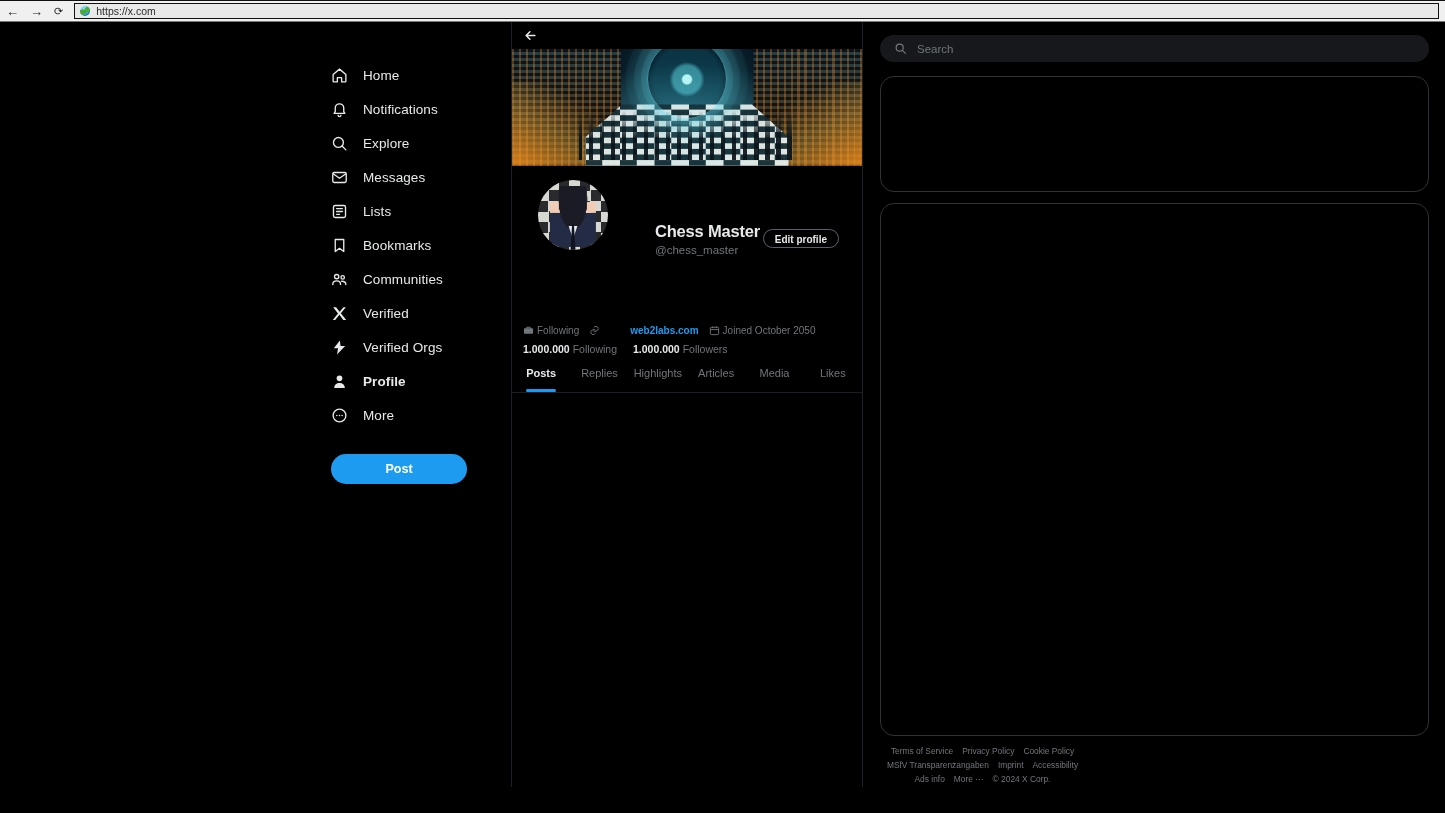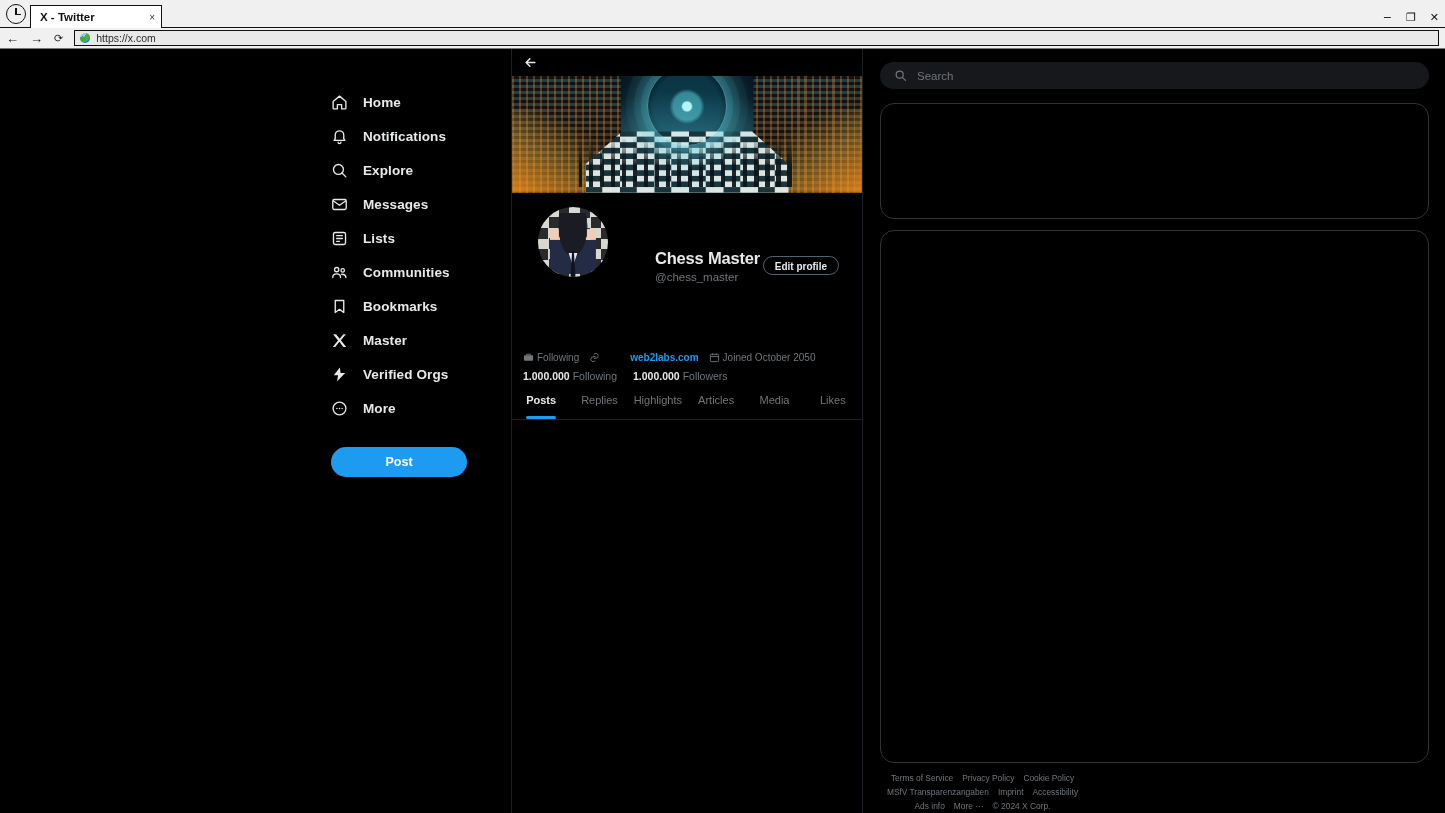--- a/index.html
+++ b/index.html
@@ -71,21 +71,21 @@
   .page { display: flex; height: 765px; background: #000; }
 
   
   .leftnav { width: 512px; background: #000; border-right: 1px solid #1c1f23;
     display: flex; flex-direction: column; align-items: flex-end; padding-top: 36px; }
   .nav-inner { width: 160px; margin-right: 20px; }
   .nav-item {
     display: flex; align-items: center; gap: 15px;
     height: 34px; color: #e7e9ea; font-size: 13.5px; cursor: pointer;
   }
-  .nav-item .label { letter-spacing: .1px; font-weight: bold; }
+  .nav-item .label { letter-spacing: .1px; }
   .nav-item.active .label { font-weight: 700; }
   .nav-ico { width: 17px; height: 17px; display: block; flex: none; color: #e7e9ea; }
   .post-btn {
     margin-top: 22px; width: 136px; height: 30px; border-radius: 999px;
     background: #1d9bf0; color: #fff; font-size: 12.5px; font-weight: 700;
     display: flex; align-items: center; justify-content: center;
     border: none; cursor: pointer; font-family: "Liberation Sans", sans-serif;
   }
 
   
@@ -228,32 +228,20 @@
   .panel-2 { margin-top: 11px; height: 533px; }
 
   .footer { margin-top: 10px; display: flex; flex-wrap: wrap; gap: 4px 9px; max-width: 205px; justify-content: center; }
   .footer a, .footer span { font-size: 8.4px; color: #71767b; text-decoration: none; cursor: pointer; }
   .footer .copy { cursor: default; }
 </style>
 </head>
 <body>
 
 <div class="browser-chrome">
-  <div class="titlebar">
-    <div class="app-logo"></div>
-    <div class="tab">
-      <span class="tab-title">X - Twitter</span>
-      <span class="tab-close">×</span>
-    </div>
-    <div class="win-controls">
-      <span class="win-btn">−</span>
-      <span class="win-btn">❐</span>
-      <span class="win-btn">✕</span>
-    </div>
-  </div>
   <div class="toolbar">
     <span class="nav-btn">←</span>
     <span class="nav-btn">→</span>
     <span class="nav-btn reload">⟳</span>
     <div class="urlbar">
       <span class="favicon"></span>
       <span class="url-text">https://x.com</span>
     </div>
   </div>
 </div>
@@ -302,51 +290,60 @@
             <svg class="nav-ico" viewBox="0 0 24 24" fill="none" stroke="currentColor" stroke-width="1.9" stroke-linecap="round" stroke-linejoin="round">
               <rect x="3.5" y="3.5" width="17" height="17" rx="2.5"></rect>
               <path d="M8 8h8M8 12h8M8 16h4"></path>
             </svg>
           </span>
     <span class="label">Lists</span>
   </div>
   <div class="nav-item">
     <span>
             <svg class="nav-ico" viewBox="0 0 24 24" fill="none" stroke="currentColor" stroke-width="1.9" stroke-linecap="round" stroke-linejoin="round">
+              <path d="M6 3.5h12v17l-6-4.5-6 4.5z"></path>
+            </svg>
+          </span>
+    <span class="label">Bookmarks</span>
+  </div>
+  <div class="nav-item">
+    <span>
+            <svg class="nav-ico" viewBox="0 0 24 24" fill="none" stroke="currentColor" stroke-width="1.9" stroke-linecap="round" stroke-linejoin="round">
               <circle cx="8" cy="8" r="3"></circle>
               <circle cx="16.5" cy="9" r="2.4"></circle>
               <path d="M2.5 19c0-3 2.5-5 5.5-5s5.5 2 5.5 5"></path>
               <path d="M15 14.5c3 0 6 1.6 6 4.5"></path>
             </svg>
           </span>
     <span class="label">Communities</span>
   </div>
   <div class="nav-item">
     <span>
-            <svg class="nav-ico" viewBox="0 0 24 24" fill="none" stroke="currentColor" stroke-width="1.9" stroke-linecap="round" stroke-linejoin="round">
-              <path d="M6 3.5h12v17l-6-4.5-6 4.5z"></path>
-            </svg>
-          </span>
-    <span class="label">Bookmarks</span>
-  </div>
-  <div class="nav-item">
-    <span>
             <svg class="nav-ico" viewBox="0 0 24 24" fill="currentColor">
               <path d="M3 3h4.2l5 6.6L17.6 3H21l-7.1 8.6L21.5 21h-4.2l-5.4-7.1L5.9 21H2.5l7.4-9z"></path>
             </svg>
           </span>
-    <span class="label">Master</span>
+    <span class="label">Verified</span>
   </div>
   <div class="nav-item">
     <span>
             <svg class="nav-ico" viewBox="0 0 24 24" fill="currentColor">
               <path d="M12.5 2 4 13h6l-1.5 9L20 10h-6.5z"></path>
             </svg>
           </span>
     <span class="label">Verified Orgs</span>
+  </div>
+  <div class="nav-item active">
+    <span>
+            <svg class="nav-ico" viewBox="0 0 24 24" fill="currentColor">
+              <circle cx="12" cy="7.5" r="4"></circle>
+              <path d="M4.5 21c0-4.2 3.4-7 7.5-7s7.5 2.8 7.5 7z"></path>
+            </svg>
+          </span>
+    <span class="label">Profile</span>
   </div>
   <div class="nav-item">
     <span>
             <svg class="nav-ico" viewBox="0 0 24 24" fill="none" stroke="currentColor" stroke-width="1.9" stroke-linecap="round" stroke-linejoin="round">
               <circle cx="12" cy="12" r="9"></circle>
               <circle cx="8.3" cy="12" r="1.1" fill="currentColor" stroke="none"></circle>
               <circle cx="12" cy="12" r="1.1" fill="currentColor" stroke="none"></circle>
               <circle cx="15.7" cy="12" r="1.1" fill="currentColor" stroke="none"></circle>
             </svg>
           </span>

